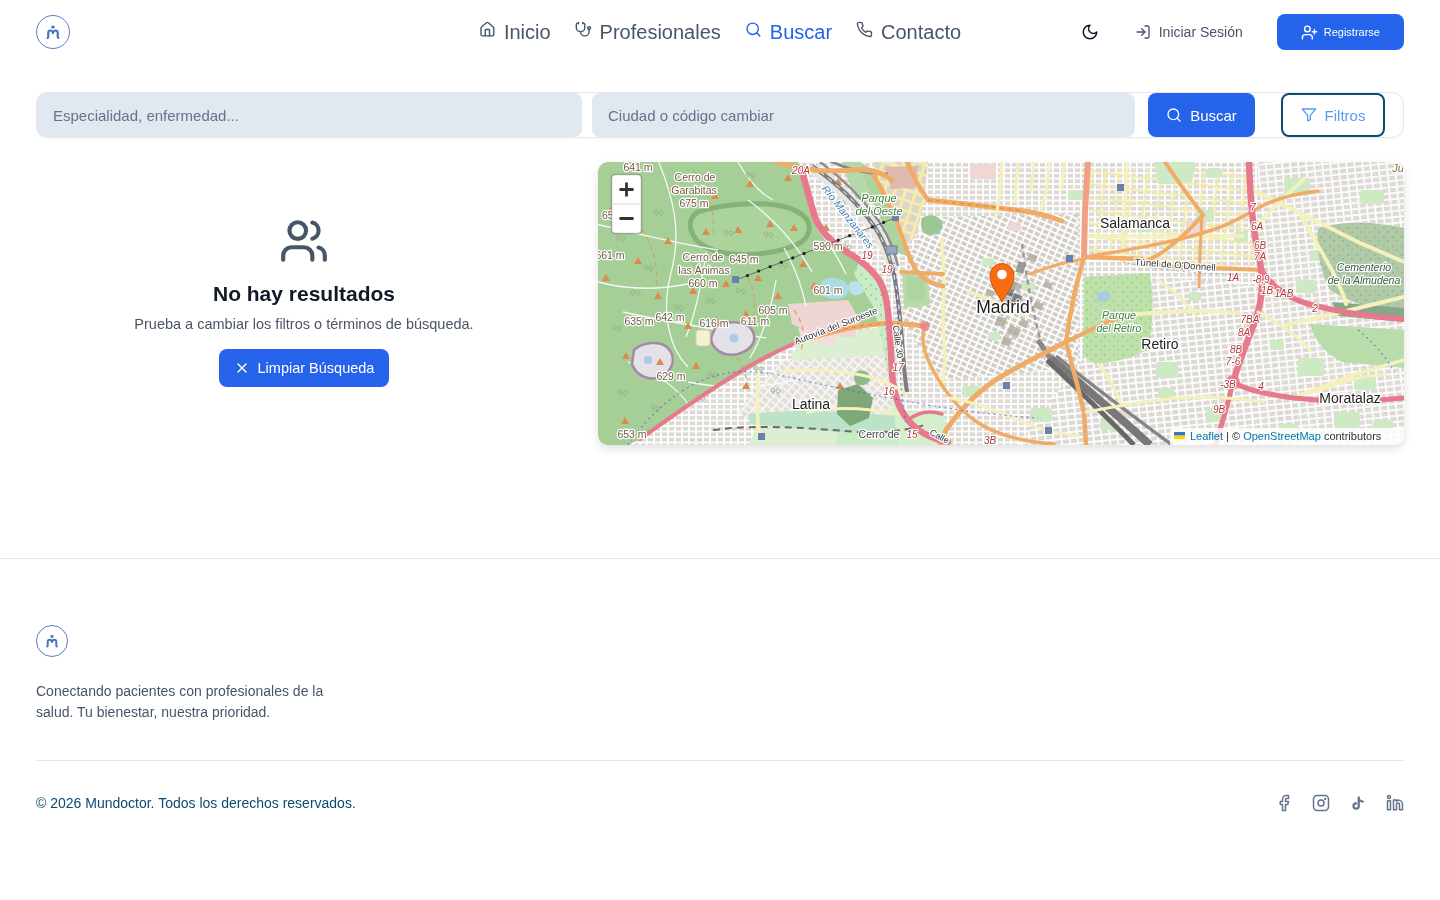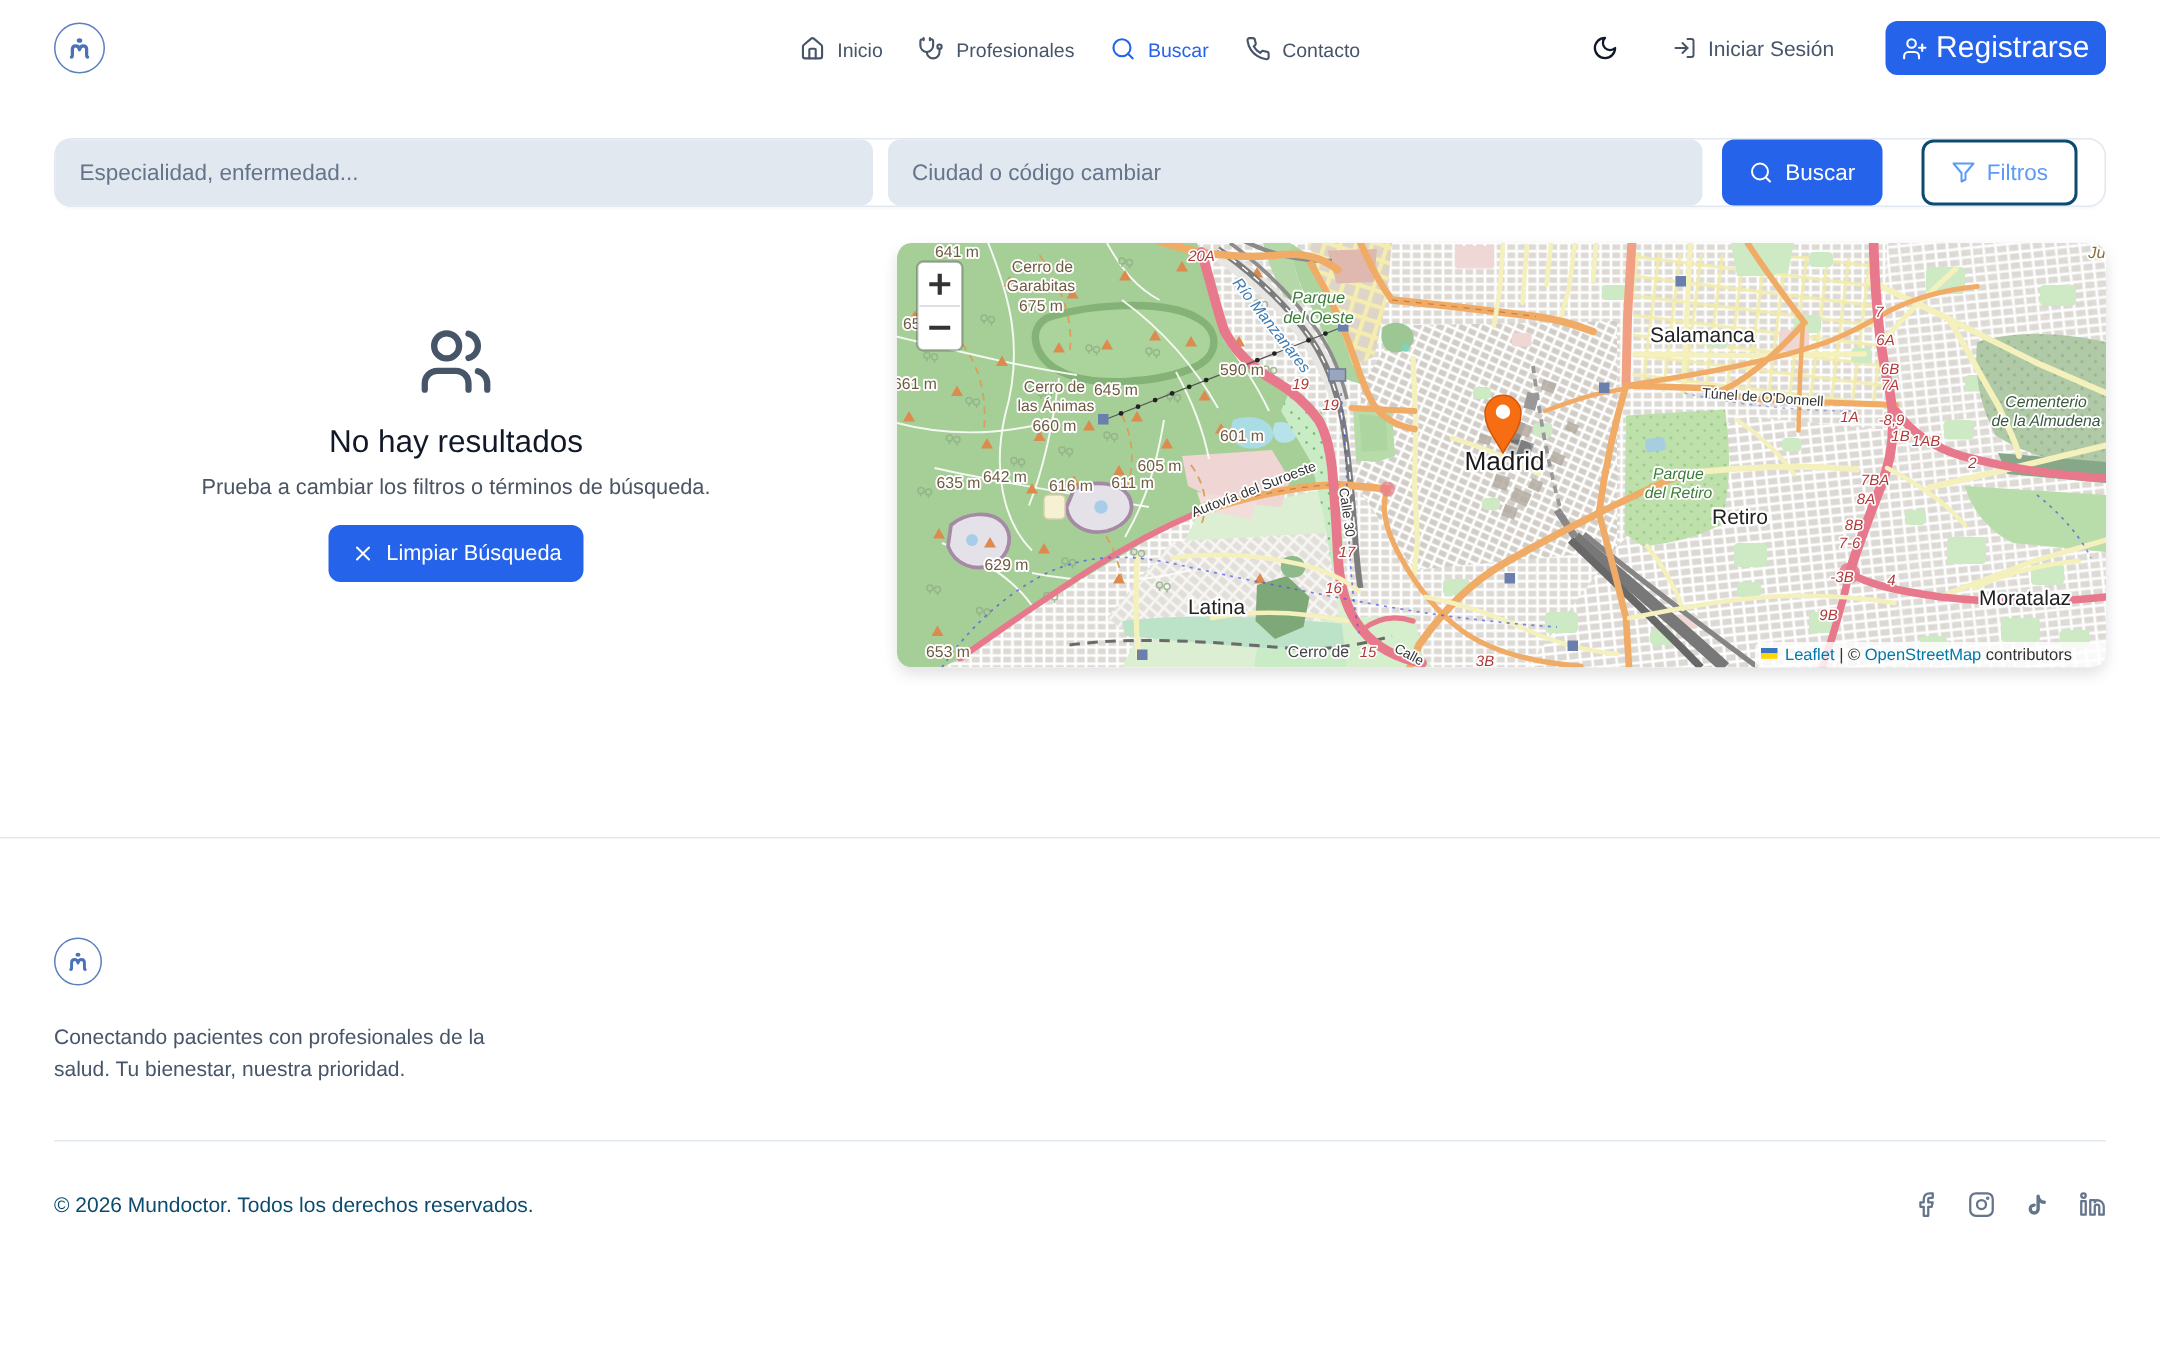--- a/index.html
+++ b/index.html
@@ -1,38 +1,38 @@
 <!DOCTYPE html>
 <html lang="es"><head>
 <meta charset="utf-8">
 <title>Mundoctor</title>
 <style>
 *{margin:0;padding:0;box-sizing:border-box}
 body{font-family:"Liberation Sans",sans-serif;background:#fff;color:#334155;width:1440px;height:900px;overflow:hidden}
 .header{height:64px;display:flex;align-items:center;padding:0 36px;background:#fff;position:relative}
 .logo-c{width:34px;height:34px;border-radius:50%;border:1.6px solid #5c7fc0;display:flex;align-items:center;justify-content:center}
 .nav{position:absolute;left:50%;transform:translateX(-50%);display:flex;align-items:center;gap:24px}
-.nav a{display:flex;align-items:flex-end;gap:8px;color:#475569;text-decoration:none;font-size:13px}
+.nav a{display:flex;align-items:flex-start;gap:8px;color:#475569;text-decoration:none;font-size:20px}
 .nav a.active{color:#2563eb}
 .hright{margin-left:auto;display:flex;align-items:center}
 .moonw{margin-right:36px;display:flex}
 .login{display:flex;align-items:center;gap:8px;color:#475569;font-size:14px;margin-right:34px}
-.btn-reg{display:flex;align-items:center;gap:6px;background:#2563eb;color:#fff;font-size:20px;border:none;border-radius:8px;height:36px;padding:0 11px}
+.btn-reg{display:flex;align-items:center;gap:6px;background:#2563eb;color:#fff;font-size:11px;border:none;border-radius:8px;height:36px;padding:0 24px}
 .searchwrap{padding:28px 36px 0}
 .searchcard{border:1px solid #e2e8f0;border-radius:12px;display:flex;gap:10px;background:#fff;box-shadow:0 1px 2px rgba(0,0,0,.03)}
 .sinput{height:44px;background:#e2e8f0;border-radius:8px;display:flex;align-items:center;padding:0 16px;color:#64748b;font-size:15px}
 .in1{width:545px}
 .in2{width:543px}
 .btn-buscar{height:44px;width:107px;background:#2563eb;border:none;border-radius:8px;color:#fff;font-size:15px;display:flex;align-items:center;justify-content:center;gap:8px;margin-left:3px}
 .btn-filtros{height:44px;width:104px;background:#fff;border:2px solid #0c4a6e;border-radius:8px;color:#5c9bf5;font-size:15px;display:flex;align-items:center;justify-content:center;gap:8px;margin-left:16px}
 .main{display:flex;padding:0 36px}
 .leftcol{width:536px;padding-top:21px}
 .notice{font-size:14.5px;color:#475569}
 .noresults{text-align:center;padding-top:57px}
-.nr-title{font-size:21px;font-weight:normal;color:#111827;margin-top:12px}
+.nr-title{font-size:21px;font-weight:bold;color:#111827;margin-top:12px}
 .nr-sub{font-size:14.5px;color:#4b5563;margin-top:10px}
 .btn-clear{display:inline-flex;align-items:center;gap:8px;background:#2563eb;color:#fff;border:none;border-radius:8px;height:38px;padding:11px 15px;font-size:14.5px;margin-top:17px}
 .mapcol{margin-left:26px;padding-top:24px}
 .mapbox{width:806px;height:283px;border-radius:10px;overflow:hidden;box-shadow:0 4px 10px rgba(0,0,0,.12);position:relative}
 .footer{margin-top:113px;border-top:1px solid #e2e8f0;padding:66px 36px 0;background:#fff}
 .ftext{font-size:14px;color:#475569;line-height:1.5;margin-top:24px;max-width:300px}
 .fdivider{border-top:1px solid #e2e8f0;margin-top:37px}
 .fbottom{display:flex;align-items:center;justify-content:space-between;padding:33px 0 30px}
 .fcopy{font-size:14px;color:#0c4a6e}
 .socials{display:flex;align-items:center;gap:19px;color:#64748b}

